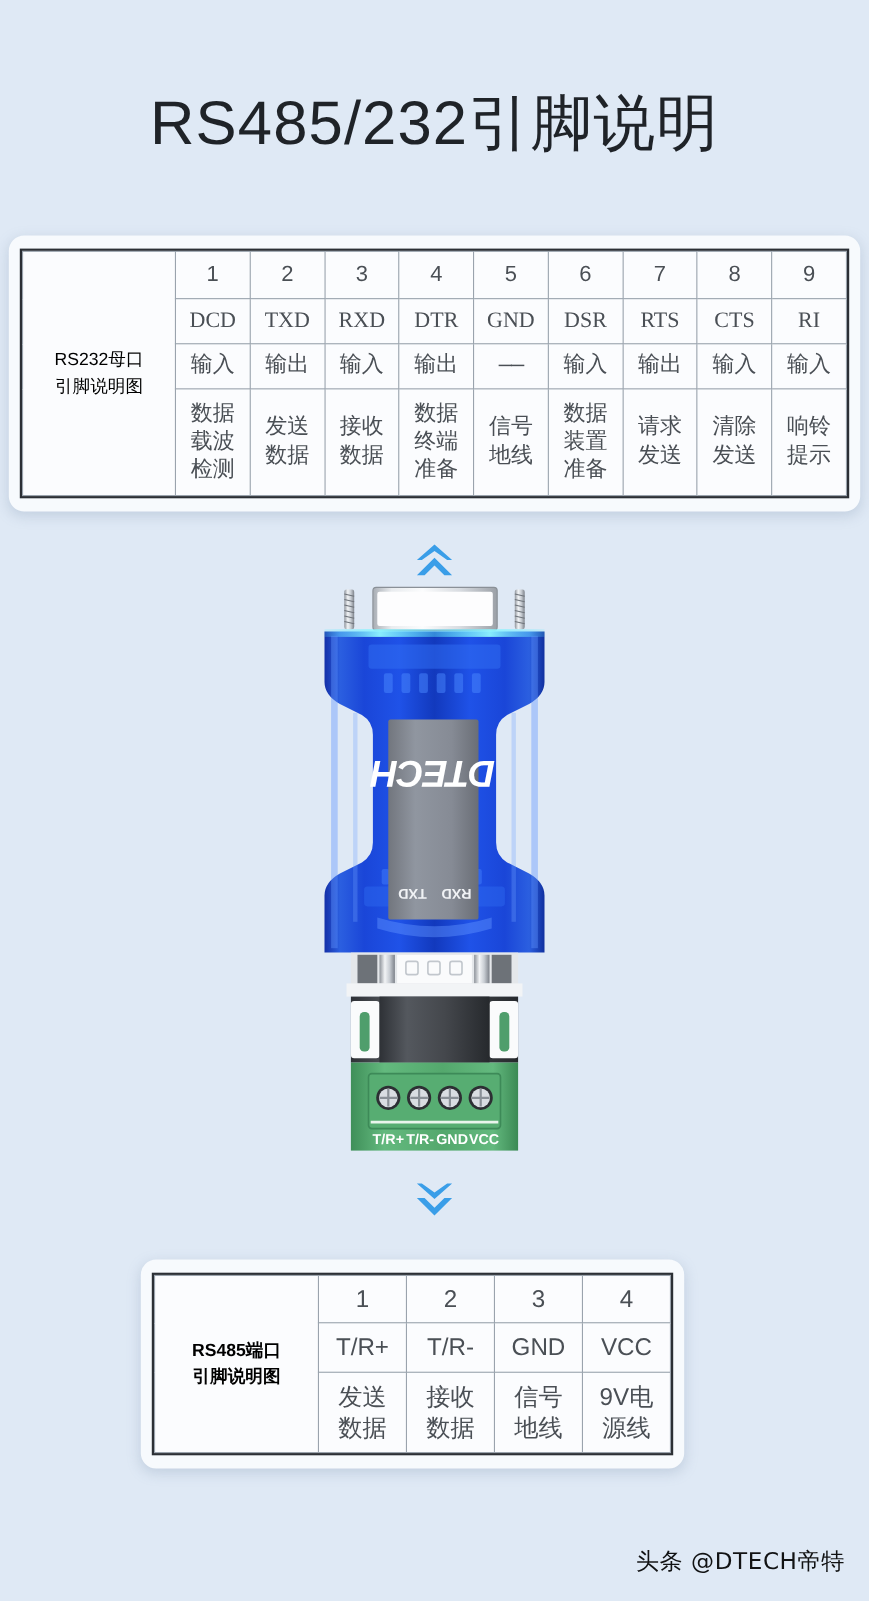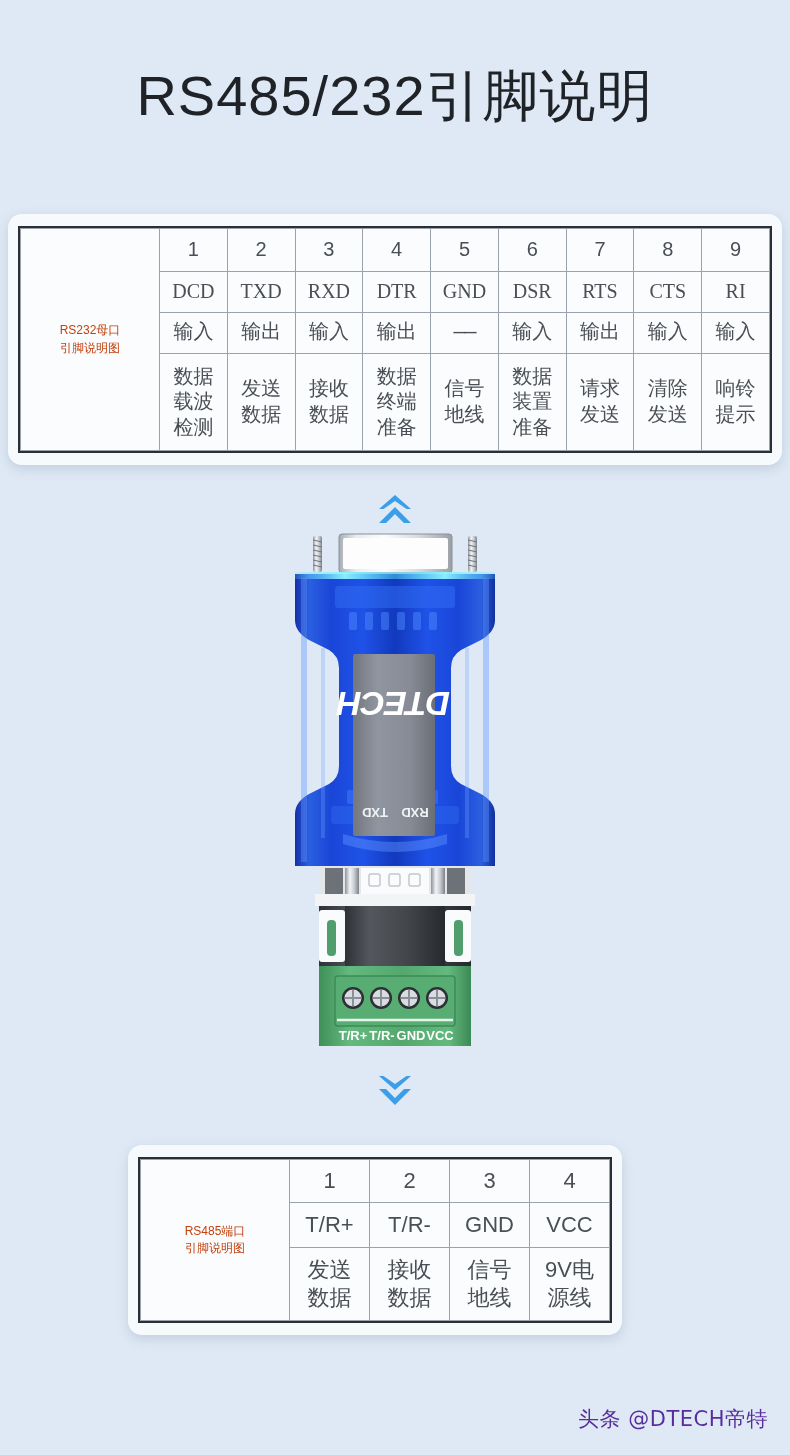--- a/index.html
+++ b/index.html
@@ -15,21 +15,21 @@
     position: relative;
   }
 
   
   .page-title {
     text-align: center;
     font-size: 56px;
     color: #1f2328;
     letter-spacing: 1px;
     font-weight: 400;
-    margin: 0;
+    margin: 16px;
     padding-top: 62px;
     line-height: 1.2;
   }
 
   
   .card {
     background: #f7fafd;
     border-radius: 14px;
     box-shadow: 0 4px 12px rgba(120,140,170,0.28);
     box-sizing: border-box;
@@ -64,38 +64,38 @@
     font-size: 20px;
     line-height: 1.28;
     padding: 2px 1px;
     background: #fbfcfe;
   }
   table.pin-table {
     outline: 2px solid #2b2f35;
     outline-offset: 0;
   }
   .rowlabel {
-    font-size: 12px;
-    color: #c2410c;
+    font-size: 16px;
+    color: #000000;
     line-height: 1.45;
     white-space: nowrap;
   }
 
   
   #table-232 td.num-cell   { height: 38px; }
   #table-232 td.abbr-cell  { height: 36px; font-family: Liberation Serif, serif; }
   #table-232 td.dir-cell   { height: 36px; font-family: Liberation Mono, monospace; }
   #table-232 td.desc-cell  { height: 92px; }
   #table-232 td.label-cell { width: 136px; }
 
   
   #table-485 td.num-cell   { height: 38px; }
   #table-485 td.abbr-cell  { height: 40px; }
   #table-485 td.desc-cell  { height: 68px; }
-  #table-485 td.label-cell { width: 146px; font-size: 21px; }
+  #table-485 td.label-cell { width: 146px; font-size: 21px; font-weight: bold; }
   #table-485 td { font-size: 22px; }
 
   .dash-cell { letter-spacing: -1px; }
 
   
   .arrow {
     position: absolute;
     left: 50%;
     transform: translateX(-50%);
     width: 44px;
@@ -113,21 +113,21 @@
     width: 220px;
     height: 528px;
   }
 
   
   .watermark {
     position: absolute;
     right: 22px;
     bottom: 22px;
     font-size: 21px;
-    color: #4c1d95;
+    color: #000000;
     font-family: "DejaVu Sans", sans-serif;
     letter-spacing: 0.5px;
     opacity: 0.92;
     white-space: nowrap;
   }
 </style>
 </head>
 <body>
 
 <h1 class="page-title">RS485/232引脚说明</h1>

